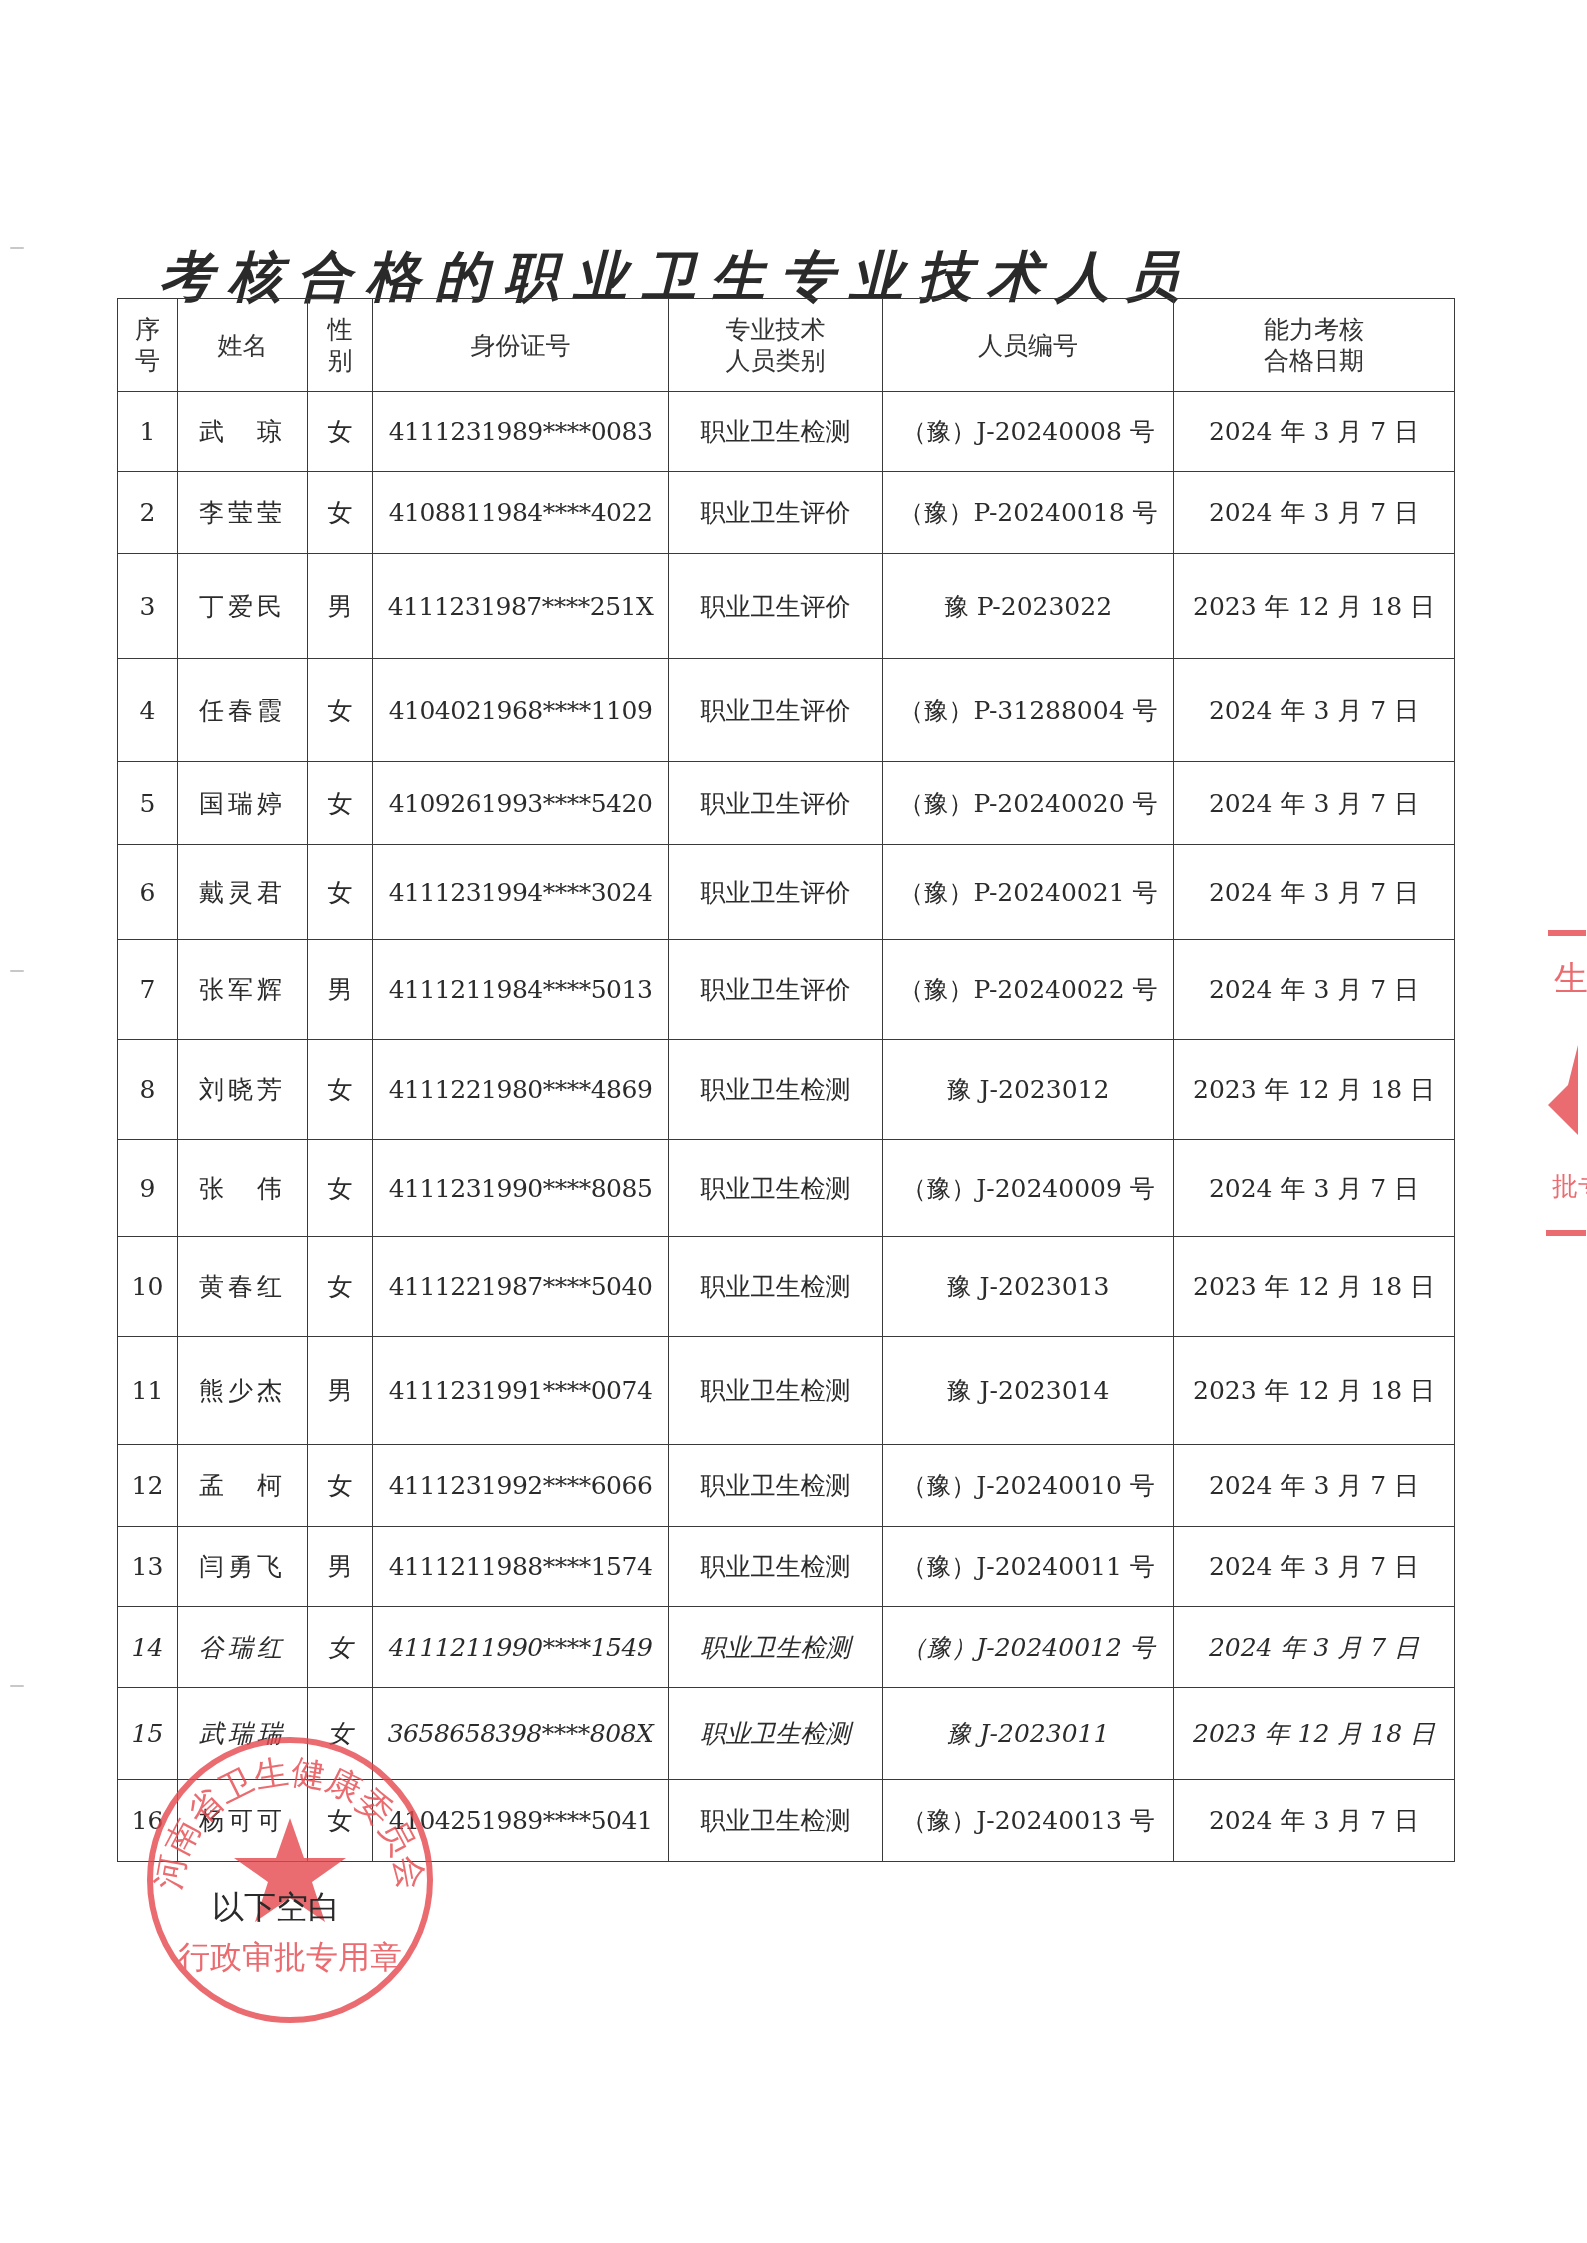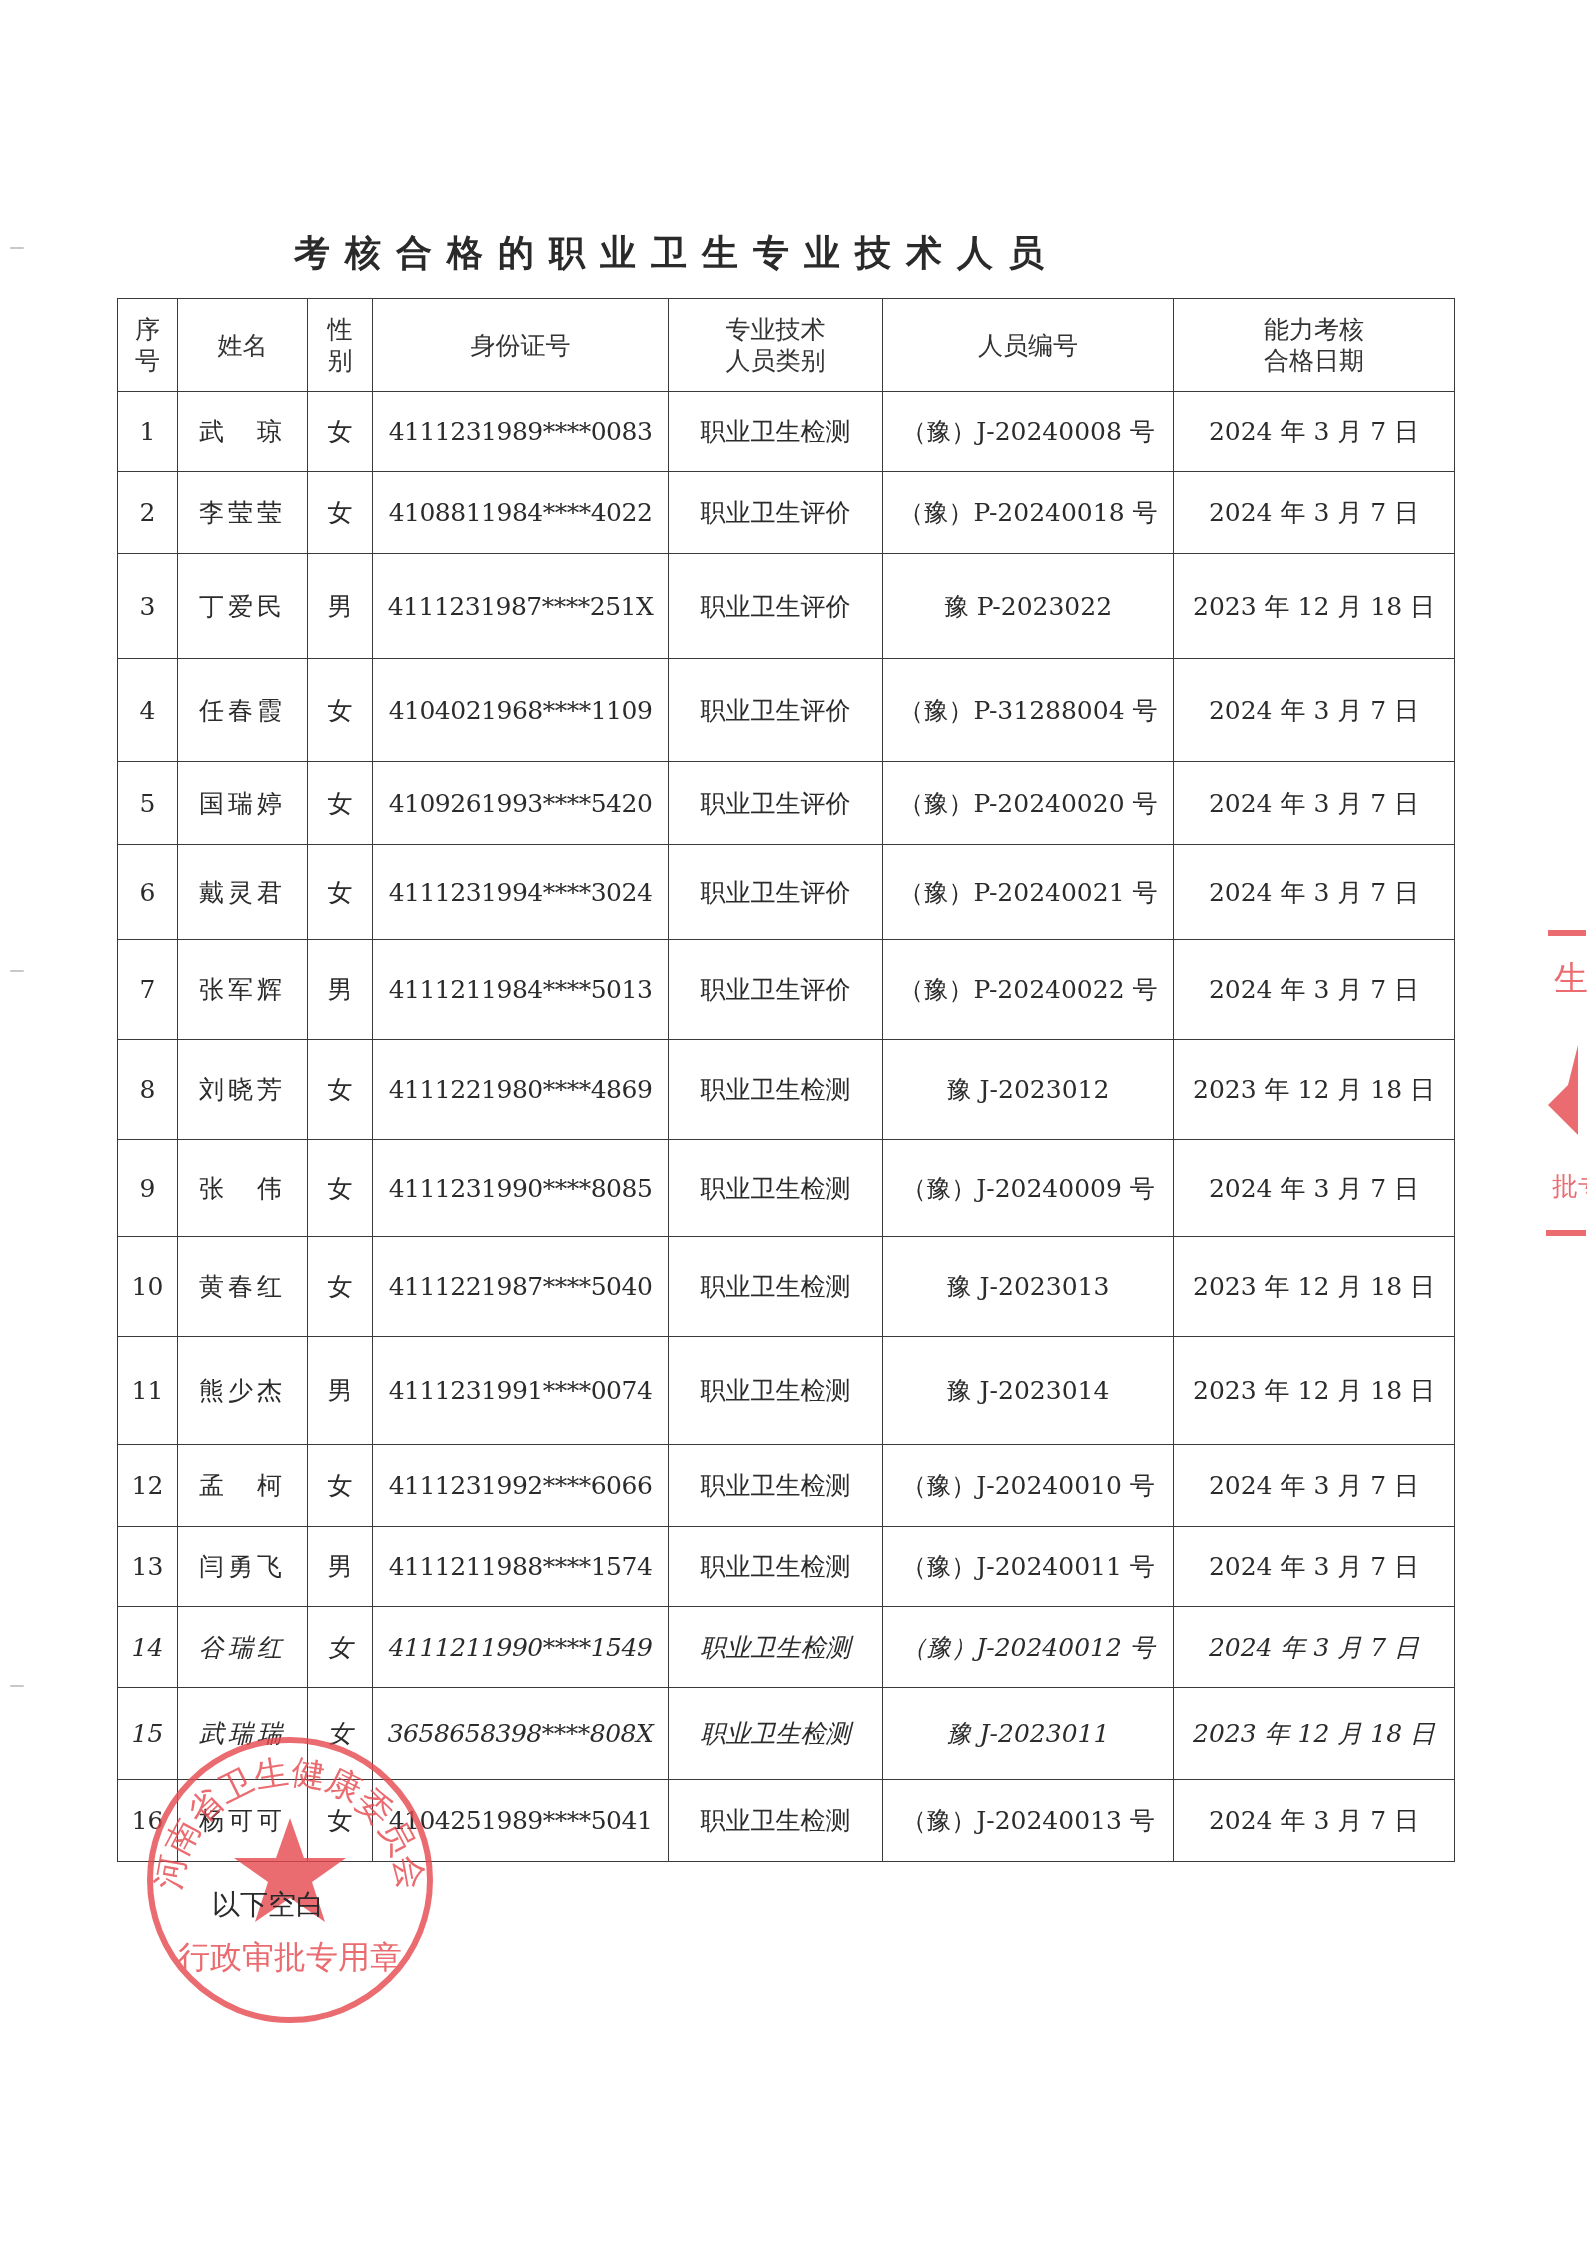--- a/index.html
+++ b/index.html
@@ -1,33 +1,33 @@
 <!DOCTYPE html>
 <html><head>
 <meta charset="utf-8">
 <style>
   html, body { margin: 0; padding: 0; background: #ffffff; }
   body { width: 1587px; height: 2243px; position: relative; overflow: hidden;
          font-family: "DejaVu Serif", "Liberation Serif", serif; color: #222; }
   .title { position: absolute; top: 205px; left: 0; width: 1353px; text-align: center;
            font-family: "DejaVu Sans", "Liberation Sans", sans-serif; font-weight: bold;
-           font-size: 36px; letter-spacing: 15px; color: #2a2a2a; }
+           font-size: 54px; letter-spacing: 15px; color: #2a2a2a; font-style: italic; }
   table.roster { position: absolute; left: 117px; top: 298px; width: 1337px;
                  border-collapse: collapse; table-layout: fixed; }
   table.roster th, table.roster td { border: 1.6px solid #3a3a3a; text-align: center;
                  vertical-align: middle; padding: 0; }
   table.roster th { font-family: "DejaVu Sans", "Liberation Sans", sans-serif; font-weight: normal;
                  font-size: 25px; line-height: 31px; color: #333; height: 92px; }
   table.roster td { font-size: 25px; color: #2b2b2b; }
   .col-no { width: 60px; } .col-name { width: 130px; } .col-sex { width: 65px; }
   .col-id { width: 296px; } .col-cat { width: 214px; } .col-code { width: 291px; } .col-date { width: 281px; }
   td.idno { font-family: "DejaVu Serif", "Liberation Serif", serif; font-size: 24px; letter-spacing: -0.5px; margin-left: 22px; }
   td.name { letter-spacing: 4px; }
   .footer-note { position: absolute; left: 212px; top: 1886px; font-family: "DejaVu Sans", "Liberation Sans", sans-serif;
-                 font-size: 28px; color: #2a2a2a; z-index: 3; }
+                 font-size: 32px; color: #2a2a2a; z-index: 3; }
   .seal { position: absolute; left: 140px; top: 1730px; width: 300px; height: 300px; z-index: 2; opacity: 0.8; pointer-events: none; }
   .side-seal { position: absolute; left: 1518px; top: 925px; width: 69px; height: 320px; z-index: 2; opacity: 0.8; }
   .scan-mark { position: absolute; left: 10px; width: 14px; height: 2px; background: #c8c8c8; border-radius: 2px; }
 </style>
 </head>
 <body>
 
 <div class="scan-mark" style="top:247px"></div>
 <div class="scan-mark" style="top:970px"></div>
 <div class="scan-mark" style="top:1685px"></div>

